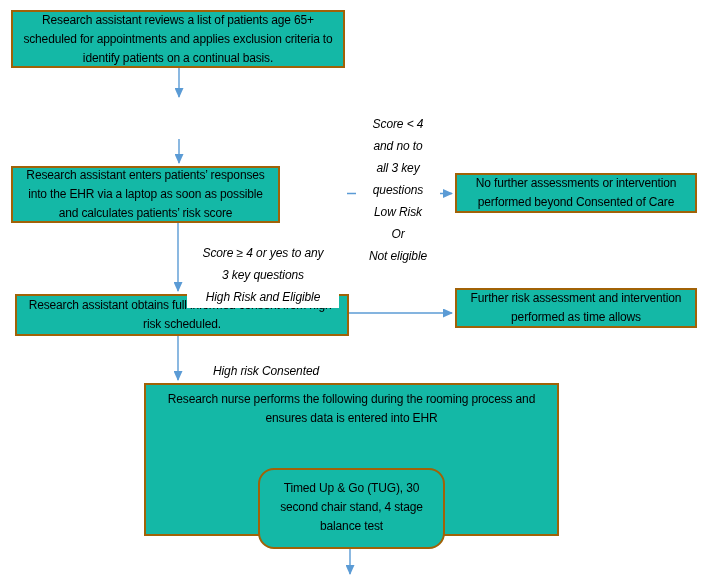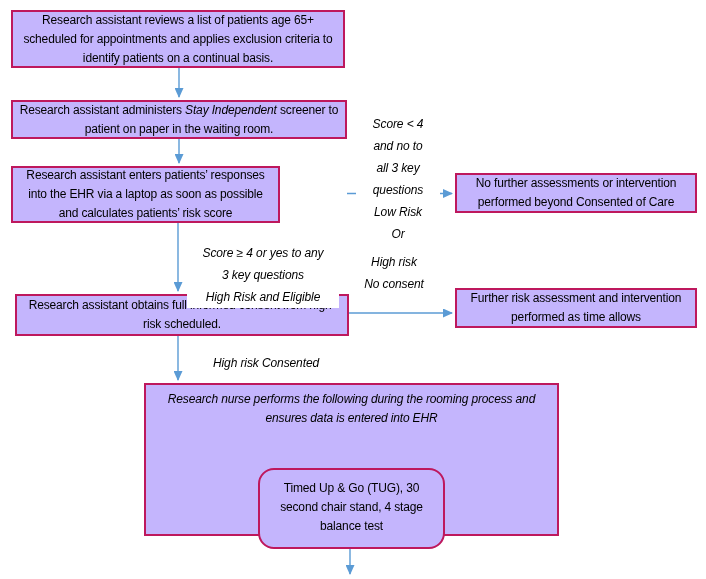--- a/index.html
+++ b/index.html
@@ -13,38 +13,37 @@
     overflow: hidden;
   }
   #arrow-layer {
     position: absolute;
     left: 0; top: 0;
     z-index: 1;
   }
   .box {
     position: absolute;
     box-sizing: border-box;
-    border: 2px solid #be185d;
-    background: #c4b5fd;
+    border: 2px solid #a16207;
+    background: #14b8a6;
     display: flex;
     align-items: center;
     justify-content: center;
     text-align: center;
     font-size: 12px;
     line-height: 19px;
     letter-spacing: -0.15px;
     padding: 1px 4px;
     white-space: pre-line;
     z-index: 2;
   }
   .box .ital { font-style: italic; }
   .box-top-align {
     align-items: flex-start;
     justify-content: flex-end;
-    font-style: italic;
   }
   .box-top-align .heading {
     display: block;
     width: 100%;
     text-align: center;
     padding-top: 4px;
     white-space: pre-line;
   }
   .rounded {
     border-radius: 16px;
@@ -83,23 +82,20 @@
     <line x1="178" y1="336" x2="178" y2="380" stroke="#5B9BD5" stroke-width="1.4" marker-end="url(#arrowhead)"></line>
     <line x1="350" y1="536" x2="350" y2="574" stroke="#5B9BD5" stroke-width="1.4" marker-end="url(#arrowhead)"></line>
     <line x1="347" y1="193.5" x2="452" y2="193.5" stroke="#5B9BD5" stroke-width="1.4" marker-end="url(#arrowhead)"></line>
     <line x1="349" y1="313" x2="452" y2="313" stroke="#5B9BD5" stroke-width="1.4" marker-end="url(#arrowhead)"></line>
   </svg>
 
   <div class="box" style="left:11px; top:10px; width:334px; height:58px;">
     <span>Research assistant reviews a list of patients age 65+ scheduled for appointments and applies exclusion criteria to identify patients on a continual basis.</span>
   </div>
 
-  <div class="box" style="left:11px; top:100px; width:336px; height:39px;">
-    <span><span>Research assistant administers </span><span class="ital">Stay Independent</span><span> screener to patient on paper in the waiting room.</span></span>
-  </div>
 
   <div class="box" style="left:11px; top:166px; width:269px; height:57px;">
     <span>Research assistant enters patients’ responses into the EHR via a laptop as soon as possible and calculates patients’ risk score</span>
   </div>
 
   <div class="box" style="left:15px; top:294px; width:334px; height:42px;">
     <span>Research assistant obtains full informed consent from high-risk scheduled.</span>
   </div>
 
   <div class="box" style="left:455px; top:173px; width:242px; height:40px;">
@@ -123,18 +119,16 @@
 all 3 key
 questions
 Low Risk
 Or
 Not eligible</div>
 
   <div class="flow-label" style="left:187px; top:242px; width:152px;">Score ≥ 4 or yes to any
 3 key questions
 High Risk and Eligible</div>
 
-  <div class="flow-label" style="left:353px; top:251px; width:82px;">High risk
-No consent</div>
 
-  <div class="flow-label" style="left:200px; top:352px; width:132px;">High risk Consented</div>
+  <div class="flow-label" style="left:200px; top:360px; width:132px;">High risk Consented</div>
 
 </div>
 
 </body></html>

